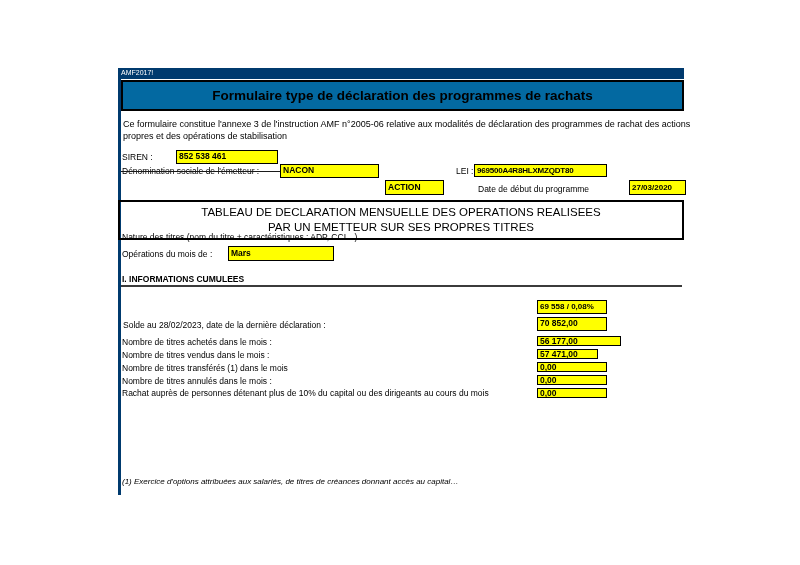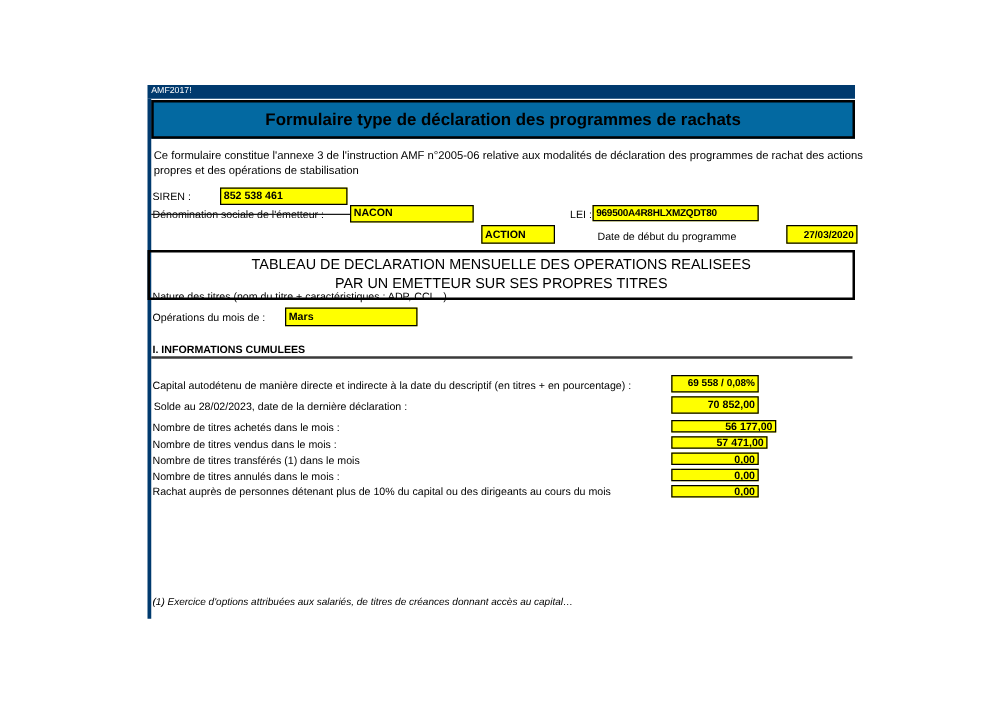--- a/index.html
+++ b/index.html
@@ -19,21 +19,21 @@
     font-size:13.5px;font-weight:bold;
   }
   .intro{position:absolute;left:123px;top:118px;width:570px;font-size:9px;line-height:12px;}
   
   .lbl{position:absolute;font-size:8.5px;line-height:10px;white-space:nowrap;}
   .field{
     position:absolute;background:#ffff00;border:1.5px solid #000;
     font-size:8.5px;font-weight:bold;line-height:11px;padding:0 2px;
     white-space:nowrap;overflow:hidden;box-sizing:border-box;
   }
-  .field.center{text-align:right;}
+  .field.center{text-align:left;}
   .cell-line{position:absolute;height:1px;background:#1a1a1a;z-index:3;}
   
   .tableau-box{
     position:absolute;left:118px;top:200px;width:562px;height:36px;
     border:2px solid #000;display:flex;flex-direction:column;
     align-items:center;justify-content:center;text-align:center;
     font-size:11.5px;line-height:15px;
   }
   .section-title{position:absolute;left:122px;top:274px;font-size:8.5px;font-weight:bold;white-space:nowrap;}
   .section-rule{position:absolute;left:121px;top:285px;width:561px;height:2px;background:#3b3b3b;}
@@ -73,31 +73,30 @@
     <div>TABLEAU DE DECLARATION MENSUELLE DES OPERATIONS REALISEES</div>
     <div>PAR UN EMETTEUR SUR SES PROPRES TITRES</div>
   </div>
 
   <div class="lbl" style="left:122px;top:249px;">Opérations du mois de :</div>
   <div class="field" style="left:228px;top:246px;width:106px;height:15px;line-height:13px;">Mars</div>
 
   <div class="section-title">I. INFORMATIONS CUMULEES</div>
   <div class="section-rule"></div>
 
-  <div class="lbl" style="left:122px;top:303px;">Capital autodétenu de manière directe et indirecte à la date du descriptif (en titres + en pourcentage) :</div>
   <div class="field center" style="left:537px;top:300px;width:70px;height:14px;font-size:8px;">69 558 / 0,08%</div>
 
   <div class="lbl" style="left:123px;top:320px;">Solde au 28/02/2023, date de la dernière déclaration :</div>
   <div class="field center" style="left:537px;top:317px;width:70px;height:14px;">70 852,00</div>
 
   <div class="lbl" style="left:122px;top:337px;">Nombre de titres achetés dans le mois :</div>
   <div class="field center" style="left:537px;top:336px;width:84px;height:10px;line-height:9px;">56 177,00</div>
 
   <div class="lbl" style="left:122px;top:350px;">Nombre de titres vendus dans le mois :</div>
-  <div class="field center" style="left:537px;top:349px;width:77px;height:10px;line-height:9px;">57 471,00</div>
+  <div class="field center" style="left:537px;top:349px;width:61px;height:10px;line-height:9px;">57 471,00</div>
 
   <div class="lbl" style="left:122px;top:363px;">Nombre de titres transférés (1)  dans le mois</div>
   <div class="field center" style="left:537px;top:362px;width:70px;height:10px;line-height:9px;">0,00</div>
 
   <div class="lbl" style="left:122px;top:376px;">Nombre de titres annulés dans le mois :</div>
   <div class="field center" style="left:537px;top:375px;width:70px;height:10px;line-height:9px;">0,00</div>
 
   <div class="lbl" style="left:122px;top:388px;">Rachat auprès de personnes détenant plus de 10% du capital ou des dirigeants au cours du mois</div>
   <div class="field center" style="left:537px;top:388px;width:70px;height:10px;line-height:9px;">0,00</div>
 

